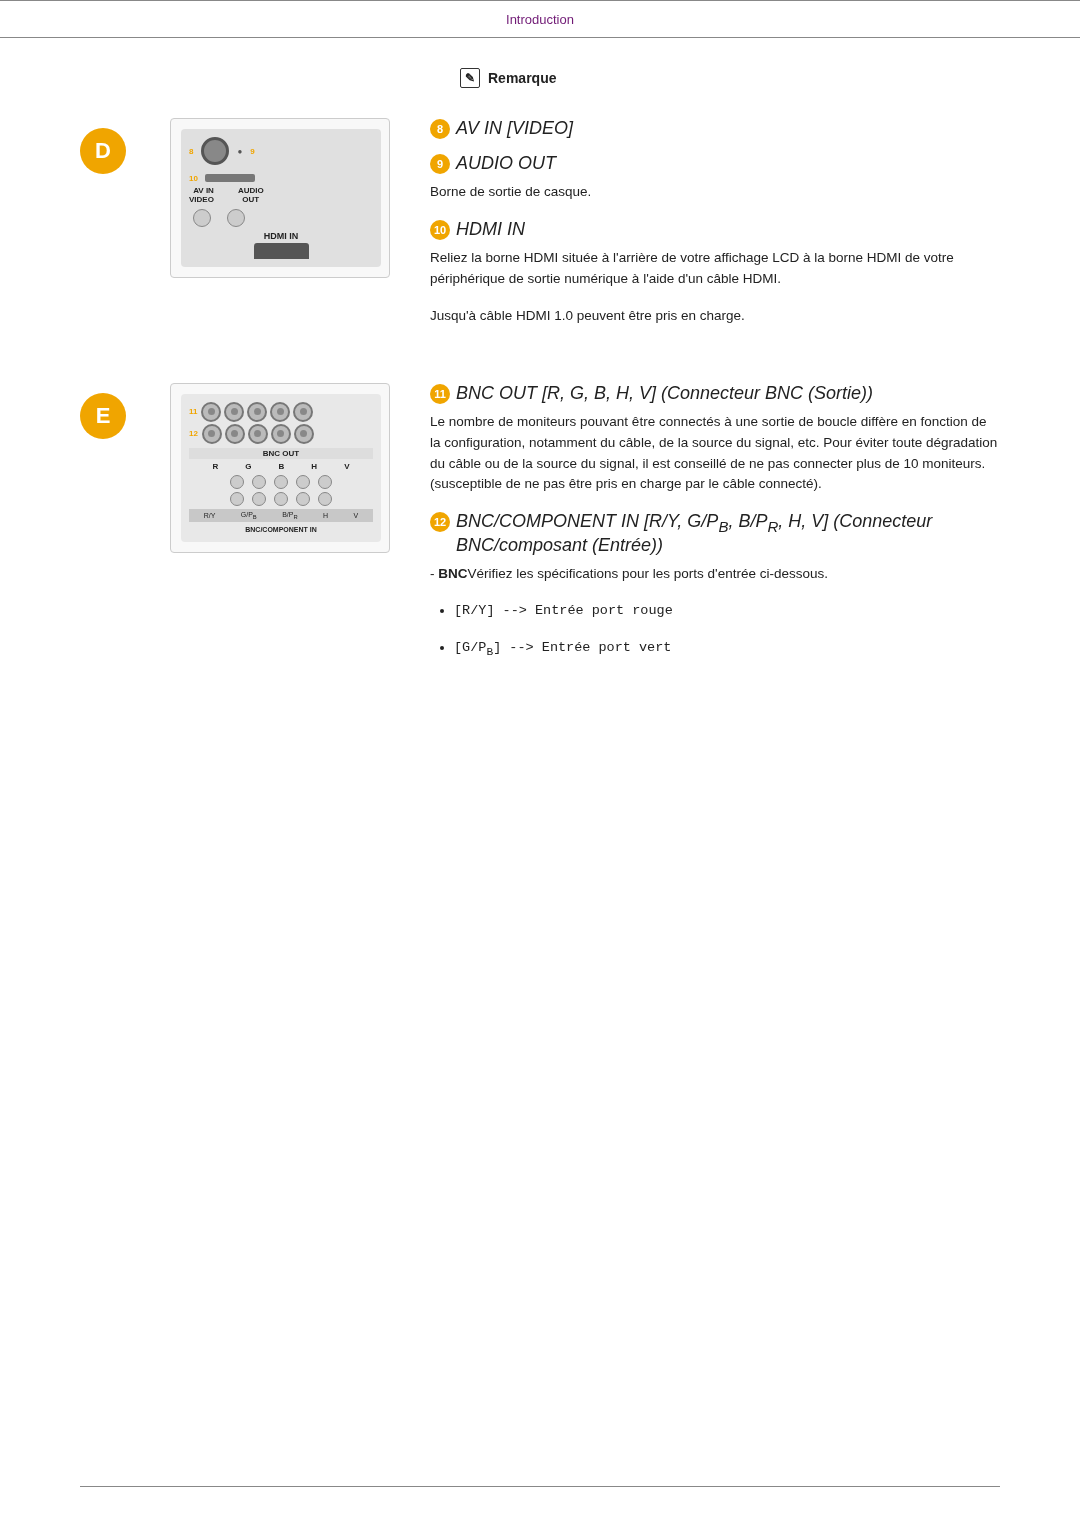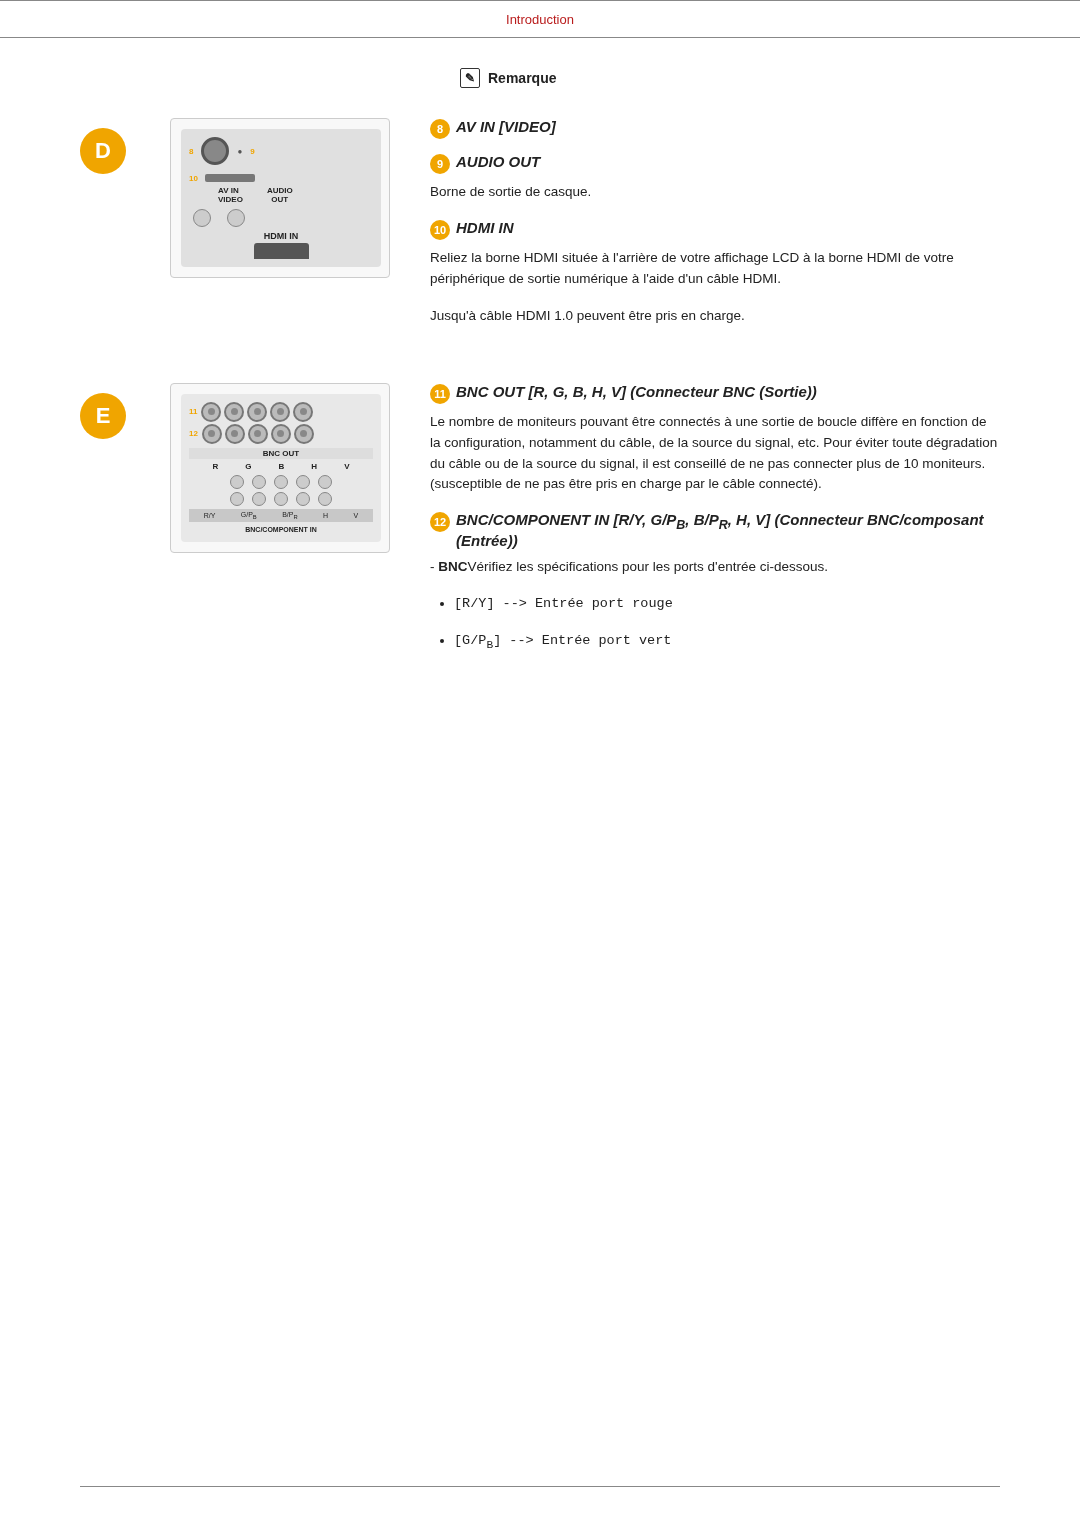--- a/index.html
+++ b/index.html
@@ -16,21 +16,21 @@
     .page-header {
       border-top: 1px solid #888;
       border-bottom: 1px solid #888;
       text-align: center;
       padding: 10px 0;
       margin-bottom: 30px;
     }
 
     .page-header-title {
       font-size: 13px;
-      color: #b91c1c;
+      color: #701a75;
     }
 
     .content-area {
       padding: 0 80px 60px 80px;
     }
 
     
     .remarque-section {
       margin-left: 380px;
       margin-bottom: 30px;
@@ -131,22 +131,22 @@
       font-weight: bold;
       display: inline-flex;
       align-items: center;
       justify-content: center;
       flex-shrink: 0;
       margin-top: 1px;
     }
 
     .item-title {
       font-style: italic;
-      font-weight: bold;
-      font-size: 15px;
+      font-weight: normal;
+      font-size: 18px;
     }
 
     .item-body {
       font-size: 13.5px;
       line-height: 1.55;
       color: #222;
       margin-bottom: 16px;
     }
 
     
@@ -204,21 +204,21 @@
           <div style="width:28px;height:28px;border-radius:50%;background:#888;border:3px solid #555; display:inline-block;"></div>
           <span style="font-size:8px; color:#555; font-weight:bold;">●</span>
           <span style="font-size:8px; color:#f0a500; font-weight:bold;">9</span>
         </div>
         <div style="margin-bottom:4px;">
           <span style="font-size:8px; color:#f0a500; font-weight:bold;">10</span>
           <div style="width:50px;height:8px;background:#777;border-radius:2px;display:inline-block;margin-left:4px;vertical-align:middle;"></div>
         </div>
 
         <div style="display:flex; gap:4px; margin:4px 0; font-size:8px; font-weight:bold;">
-          <div style="text-align:left; line-height:1.1;margin-left:29px;">AV IN<br>VIDEO</div>
+          <div style="text-align:right; line-height:1.1;">AV IN<br>VIDEO</div>
           <div style="margin-left:20px; text-align:center; line-height:1.1;">AUDIO<br>OUT</div>
         </div>
 
         <div style="display:flex; gap:16px; margin:3px 0 3px 4px;">
           <div style="width:18px;height:18px;border-radius:50%;background:#ccc;border:1.5px solid #888;"></div>
           <div style="width:18px;height:18px;border-radius:50%;background:#ccc;border:1.5px solid #888;"></div>
         </div>
 
         <div style="text-align:center; font-size:9px; font-weight:bold; margin:4px 0 2px 0;">HDMI IN</div>
         <div style="width:55px;height:16px;background:#555;border-radius:3px 3px 0 0;margin:0 auto;"></div>

